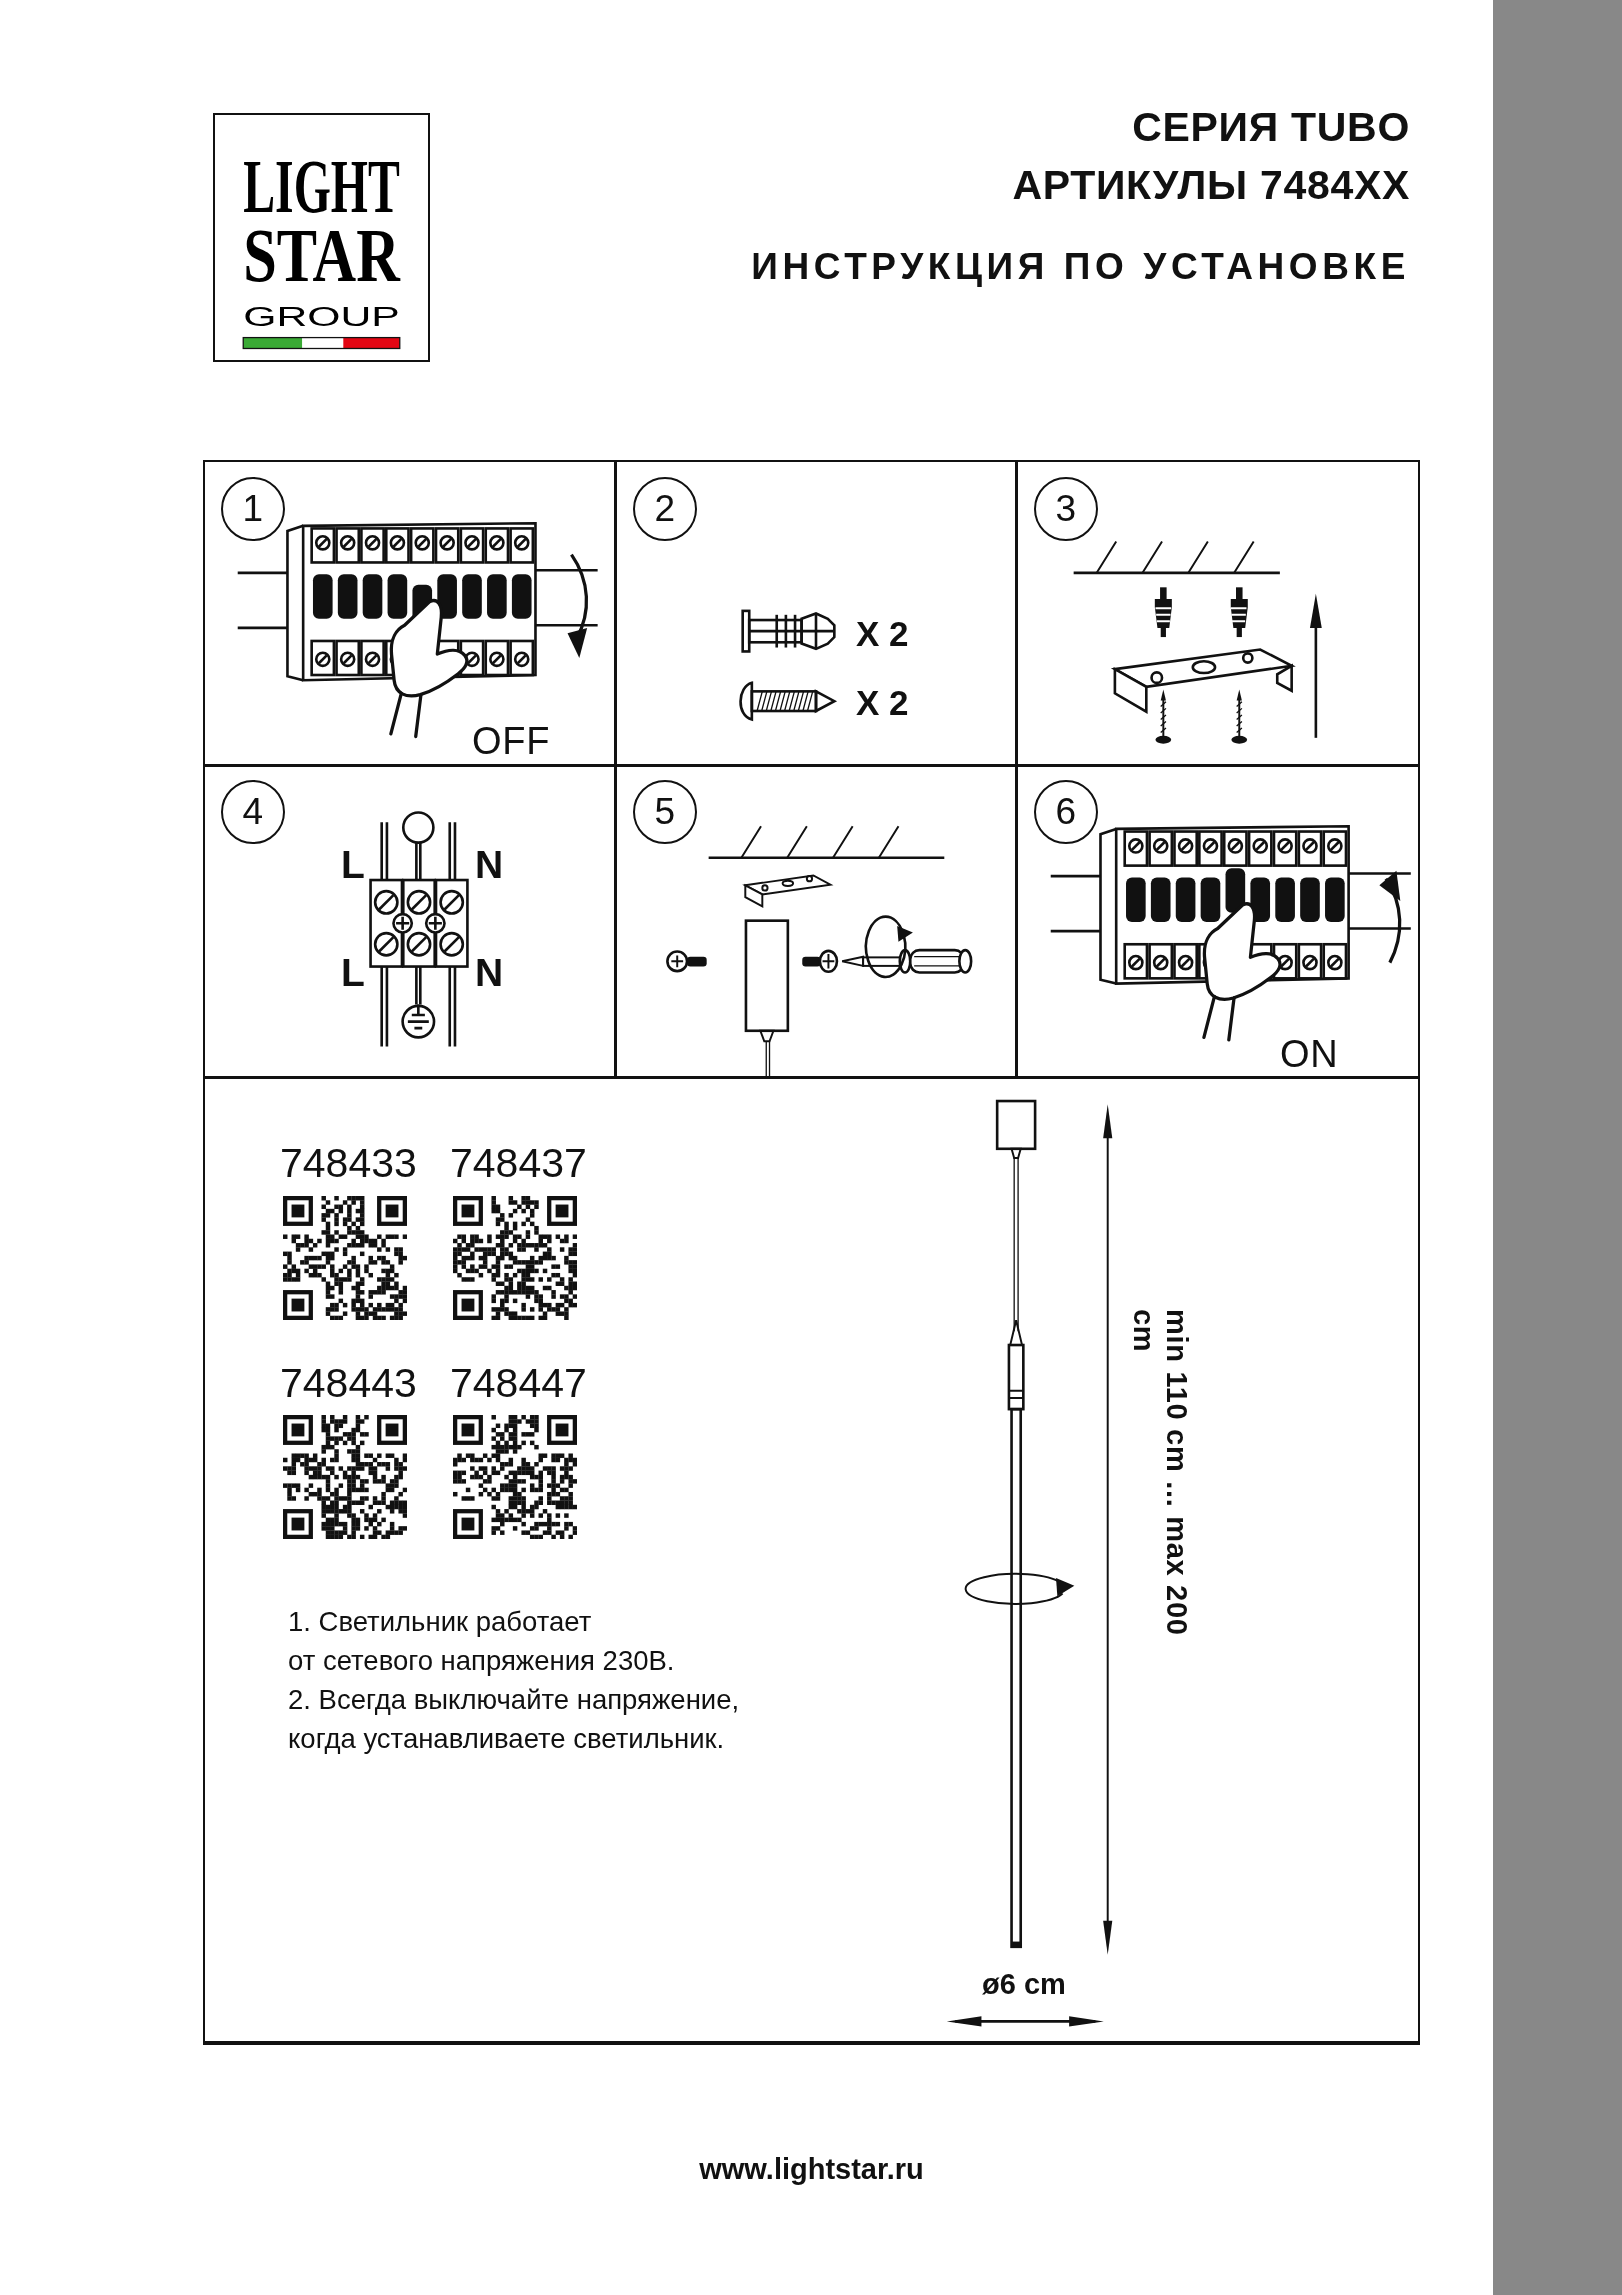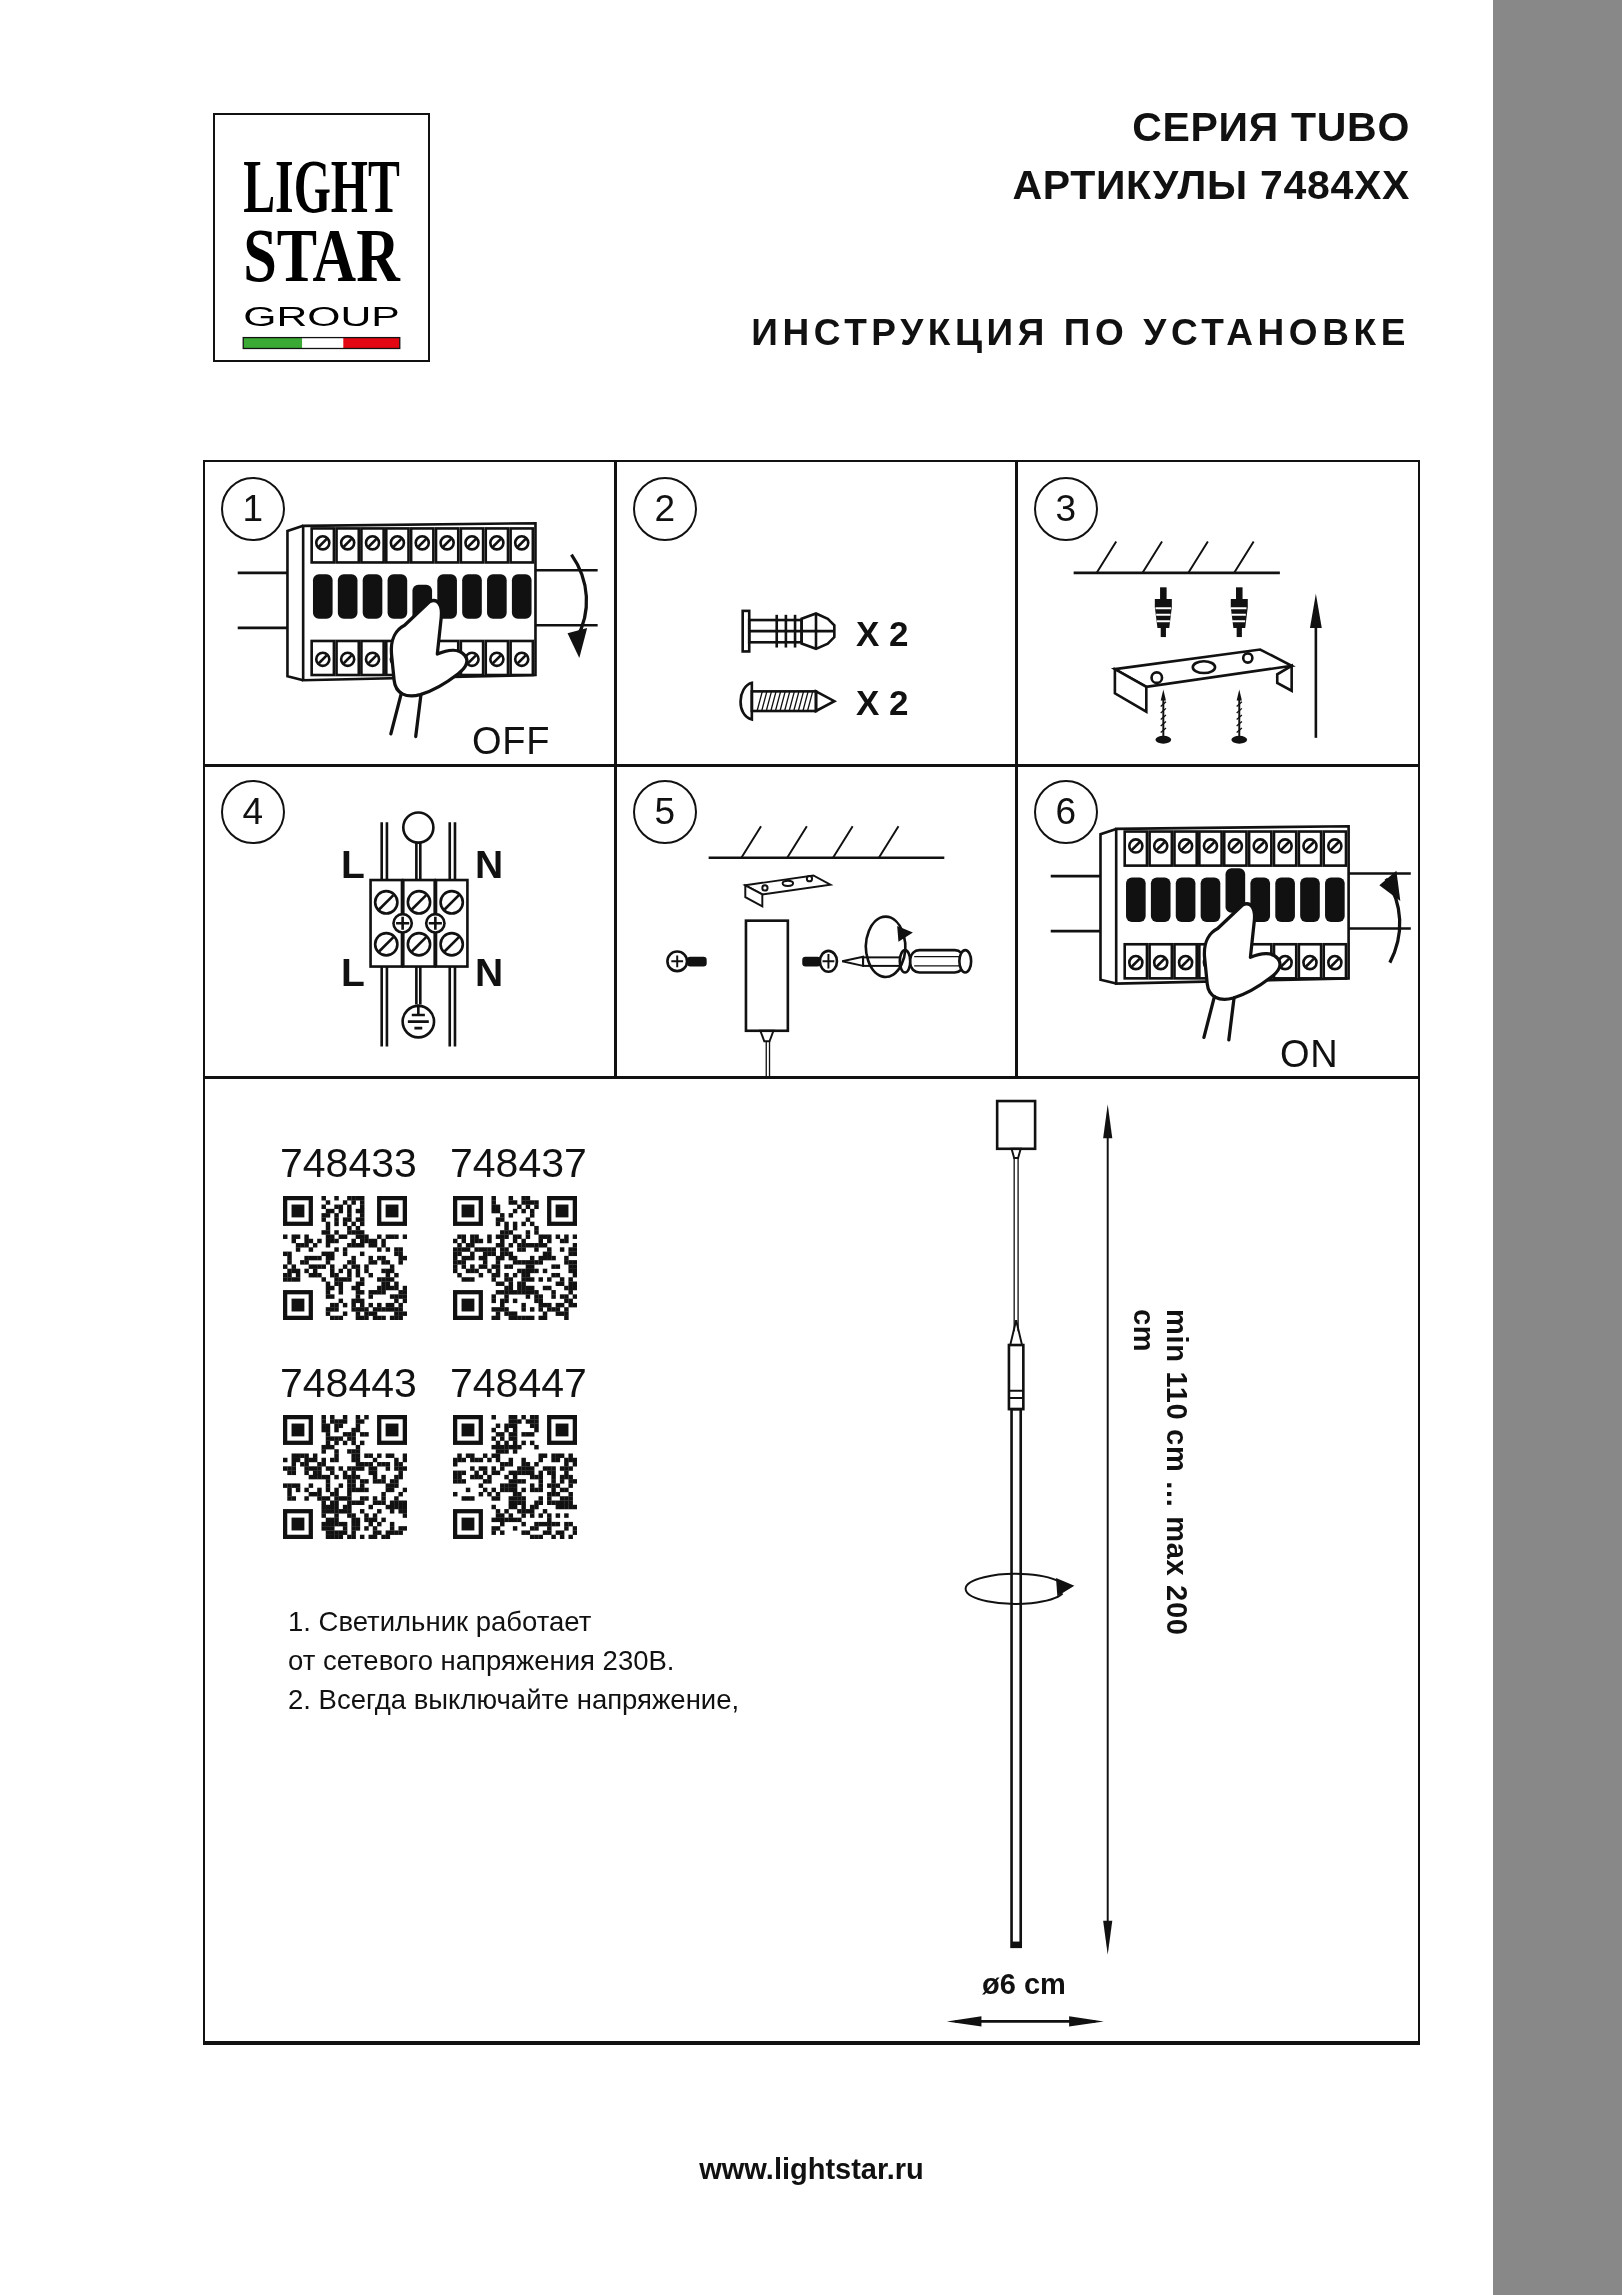--- a/index.html
+++ b/index.html
@@ -8,21 +8,21 @@
   .abs{position:absolute;}
   
   .logo-box{left:213px;top:113px;width:217px;height:249px;border:2.6px solid #111;box-sizing:border-box;}
   .logo-box svg{width:100%;height:100%;display:block;}
   .logo-serif{font-family:"Liberation Serif", serif;font-weight:bold;font-size:118px;}
   .logo-sans{font-family:"Liberation Sans", sans-serif;font-weight:400;font-size:44px;}
   
   .title-block{left:589px;top:98px;width:821px;text-align:right;}
   .t1{font-size:41px;font-weight:bold;line-height:58px;letter-spacing:0.7px;}
   .t2{font-size:37px;font-weight:bold;line-height:47px;letter-spacing:4.6px;margin-top:0;}
-  .t2-wrap{margin-top:95px;}
+  .t2-wrap{margin-top:29px;}
   
   .frame{left:203px;top:460px;width:1217px;height:1585px;border:2.6px solid #111;
          border-bottom-width:4.6px;box-sizing:border-box;}
   .gline{background:#111;}
   
   .panel{box-sizing:border-box;}
   .panel svg{position:absolute;left:0;top:0;width:100%;height:100%;}
   .circle-num{width:60px;height:60px;border:2.6px solid #111;border-radius:50%;
       display:flex;align-items:center;justify-content:center;font-size:37px;font-weight:400;background:#fff;}
   .switch-label{font-size:38px;font-weight:500;letter-spacing:0.7px;}
@@ -1586,20 +1586,21 @@
         <rect x="0" y="144.13793103448276" width="45.862068965517246" height="45.862068965517246" fill="#111"></rect>
         <rect x="6.551724137931035" y="150.6896551724138" width="32.758620689655174" height="32.758620689655174" fill="#fff"></rect>
         <rect x="13.10344827586207" y="157.24137931034483" width="19.655172413793103" height="19.655172413793103" fill="#111"></rect>
       </svg>
     </div>
 
   <div class="abs notes" style="left:288px;top:1602px;">
     <div>1. Светильник работает</div>
     <div>от сетевого напряжения 230В.</div>
     <div>2. Всегда выключайте напряжение,</div>
+    <div>когда устанавливаете светильник.</div>
   </div>
 
   <svg class="abs" style="left:916px;top:1086px;" width="301" height="955" viewBox="0 0 460 1460">
     <g fill="none" stroke="#111" stroke-width="4">
       <rect x="124" y="23" width="58" height="73"></rect>
       <path d="M146,96 h14 l-4,14 h-6 Z" stroke-width="3"></path>
       <path d="M150,110 V375 M156,110 V375" stroke-width="2"></path>
       <path d="M153,358 L144,396 H162 Z" stroke-width="3"></path>
       <rect x="142" y="396" width="22" height="98"></rect>
       <path d="M142,466 h22 M142,477 h22" stroke-width="3"></path>

